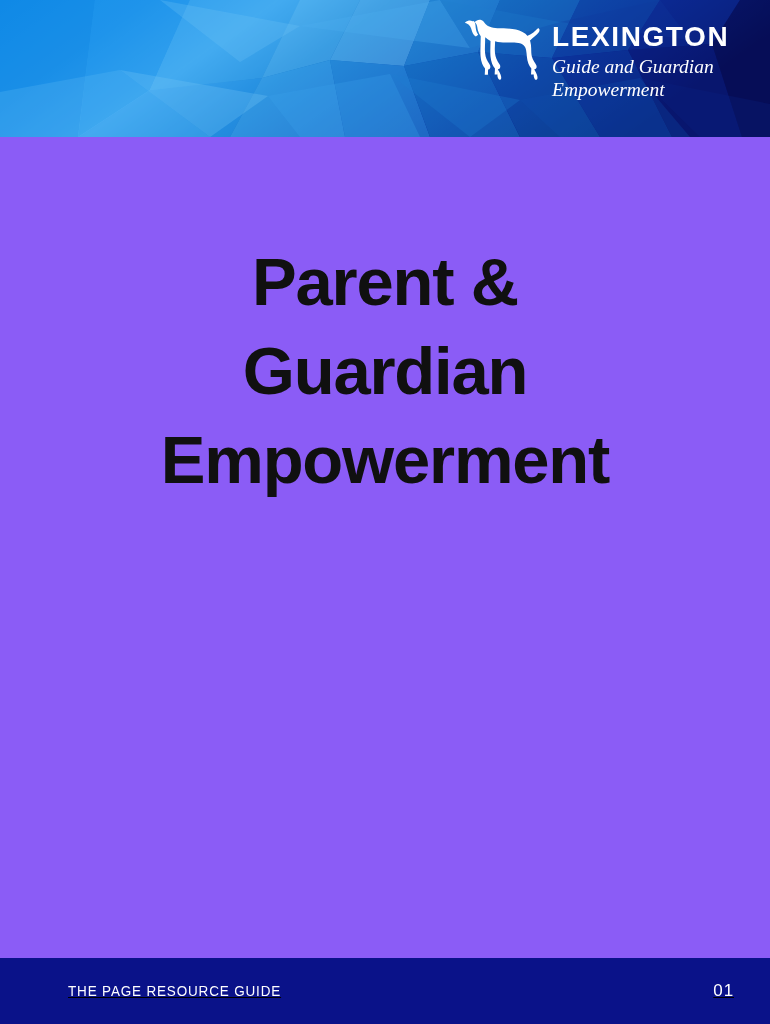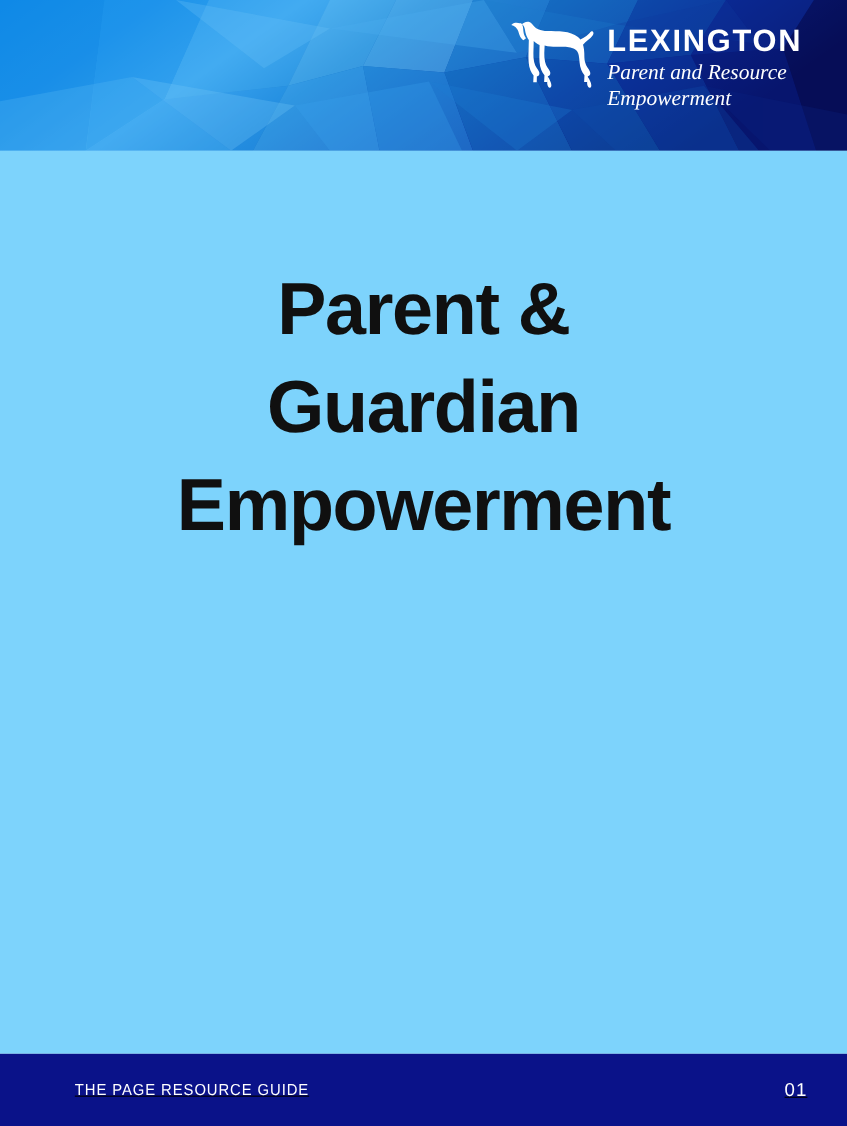--- a/index.html
+++ b/index.html
@@ -83,21 +83,21 @@
     font-size: 19.5px;
     line-height: 1.18;
     margin-top: 4px;
     max-width: 188px;
   }
 
   
   .main {
     position: relative;
     flex: 1 1 auto;
-    background: #7dd3fc;
+    background: #8b5cf6;
   }
   .title-stack {
     position: absolute;
     top: 100px;
     left: 0;
     right: 0;
     text-align: center;
   }
   .cover-title {
     font-family: "Liberation Sans", sans-serif;
@@ -249,21 +249,21 @@
           C96.9,80.4 96.5,81.4 95.6,81.7 C94.8,82 93.9,81.6 93.4,80.9
           C92.6,79.8 92.4,78.4 92,77.1 Z"></path>
         <path fill="#ffffff" d="M44,67.4 C45.8,69.7 47.2,72.3 48.2,75 C48.7,76.4 49.1,77.9 49,79.4
           C48.9,80.3 48.5,81.3 47.6,81.6 C46.8,81.9 45.9,81.5 45.4,80.8
           C44.6,79.7 44.4,78.3 44,77 Z"></path>
       </svg>
 
       <div class="logo-text">
         <div class="logo-wordmark">LEXINGTON</div>
         <div class="logo-tagline">
-          <div>Parent and Resource</div>
+          <div>Guide and Guardian</div>
           <div>Empowerment</div>
         </div>
       </div>
     </div>
   </div>
 
   <div class="main">
 
     <div class="title-stack">
       <div class="cover-title">Parent &amp;</div>

